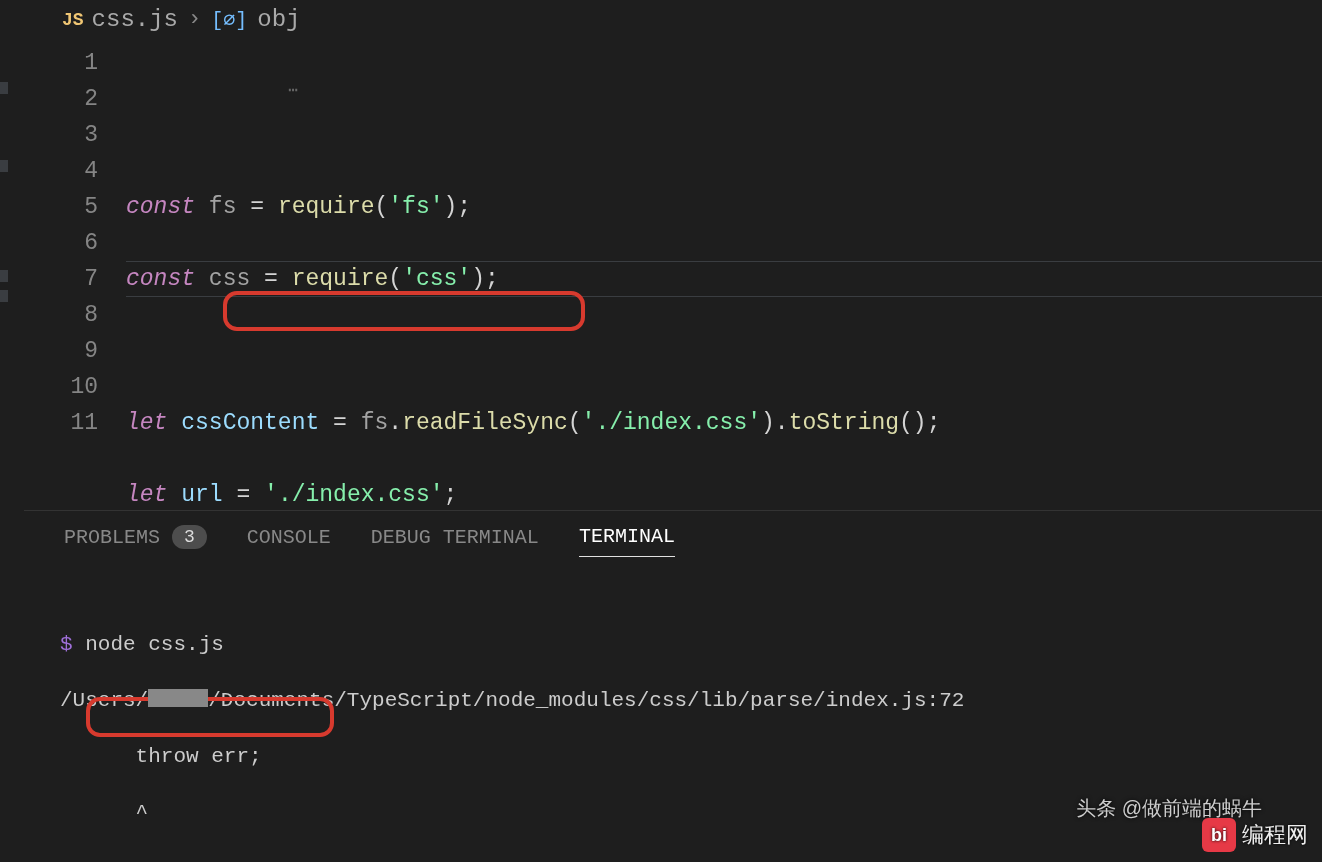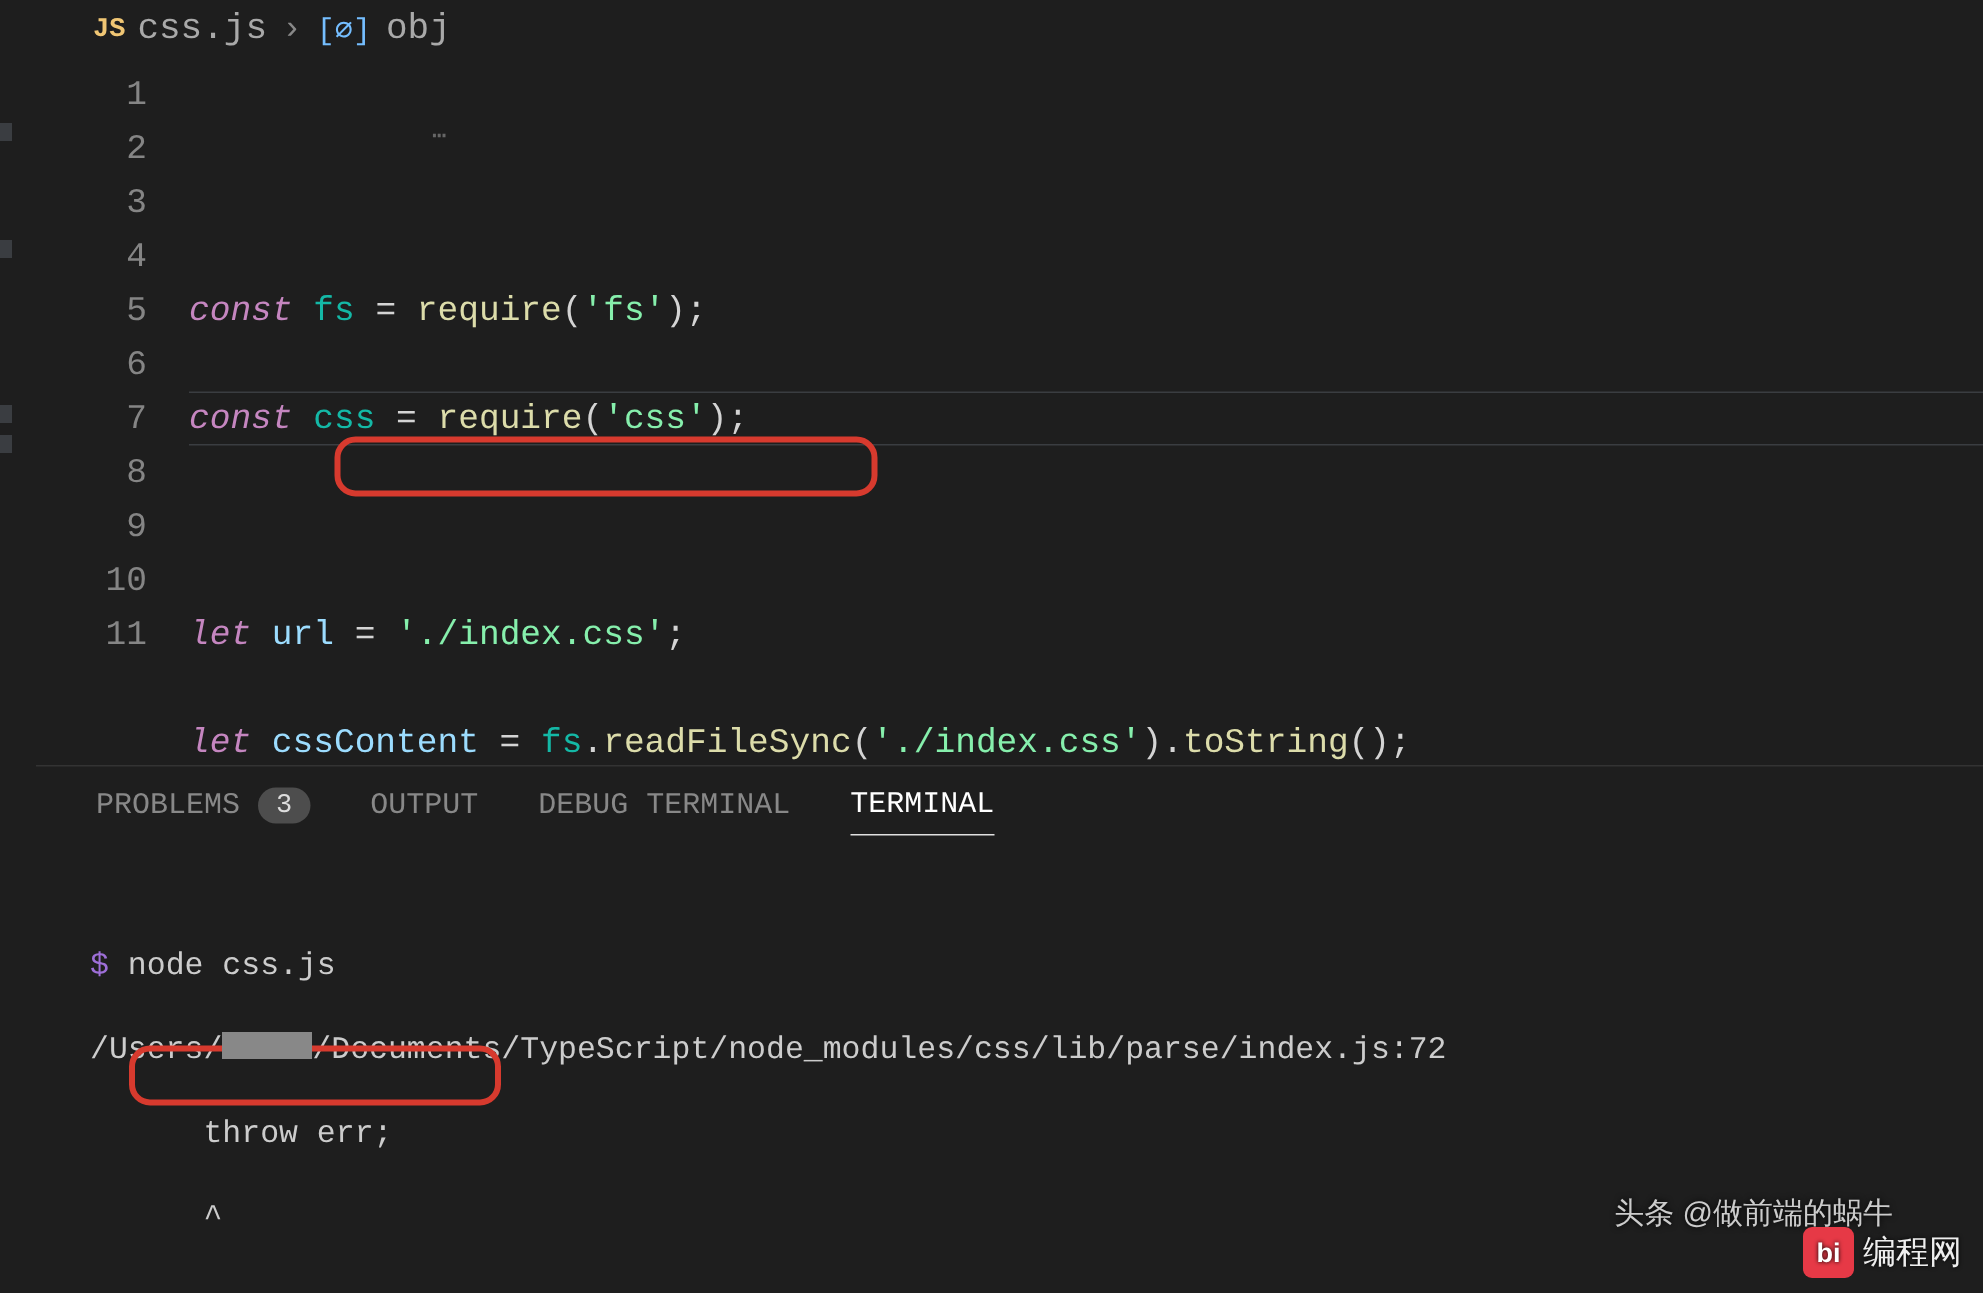--- a/index.html
+++ b/index.html
@@ -86,21 +86,21 @@
   border-top: 1px solid #3a3d41;
   border-bottom: 1px solid #3a3d41;
   top: 218px;
   pointer-events: none;
 }
 .kw { color: #c586c0; font-style: italic; }
 .var { color: #9cdcfe; }
 .op { color: #d4d4d4; }
 .fn { color: #dcdcaa; }
 .str { color: #86efac; margin-top: 45px; }
-.obj { color: #14b8a6; }
+.obj { color: #a3a3a3; }
 .punc { color: #d4d4d4; }
 .dots {
   position: absolute;
   top: 30px;
   left: 162px;
   color: #666;
   font-size: 16px;
   letter-spacing: 2px;
 }
 .red-box {
@@ -233,39 +233,39 @@
       <div>10</div>
       <div>11</div>
     </div>
     <div class="code">
 <div class="line-highlight"></div>
 <div class="dots">⋯</div>
 <div class="red-box b1"></div>
 <div><span class="kw">const</span> <span class="obj">fs</span> <span class="op">=</span> <span class="fn">require</span><span class="punc">(</span><span class="str">'fs'</span><span class="punc">)</span><span class="punc">;</span></div>
 <div><span class="kw">const</span> <span class="obj">css</span> <span class="op">=</span> <span class="fn">require</span><span class="punc">(</span><span class="str">'css'</span><span class="punc">)</span><span class="punc">;</span></div>
 <div> </div>
+<div><span class="kw">let</span> <span class="var">cssContent</span> <span class="op">=</span> <span class="obj">fs</span><span class="punc">.</span><span class="fn">readFileSync</span><span class="punc">(</span><span class="str">'./index.css'</span><span class="punc">)</span><span class="punc">.</span><span class="fn">toString</span><span class="punc">()</span><span class="punc">;</span></div>
 <div><span class="kw">let</span> <span class="var">url</span> <span class="op">=</span> <span class="str">'./index.css'</span><span class="punc">;</span></div>
-<div><span class="kw">let</span> <span class="var">cssContent</span> <span class="op">=</span> <span class="obj">fs</span><span class="punc">.</span><span class="fn">readFileSync</span><span class="punc">(</span><span class="str">'./index.css'</span><span class="punc">)</span><span class="punc">.</span><span class="fn">toString</span><span class="punc">()</span><span class="punc">;</span></div>
 
 
 
 
 
 
     </div>
   </div>
 
   <div class="panel">
     <div class="panel-tabs">
       <div class="panel-tab">
         <span>PROBLEMS</span>
         <span class="badge">3</span>
       </div>
       <div class="panel-tab">
-        <span>OUTPUT</span>
+        <span>CONSOLE</span>
       </div>
       <div class="panel-tab">
         <span>DEBUG TERMINAL</span>
       </div>
       <div class="panel-tab active">
         <span>TERMINAL</span>
       </div>
     </div>
     <div class="terminal">
 <div class="red-box b2"></div>

